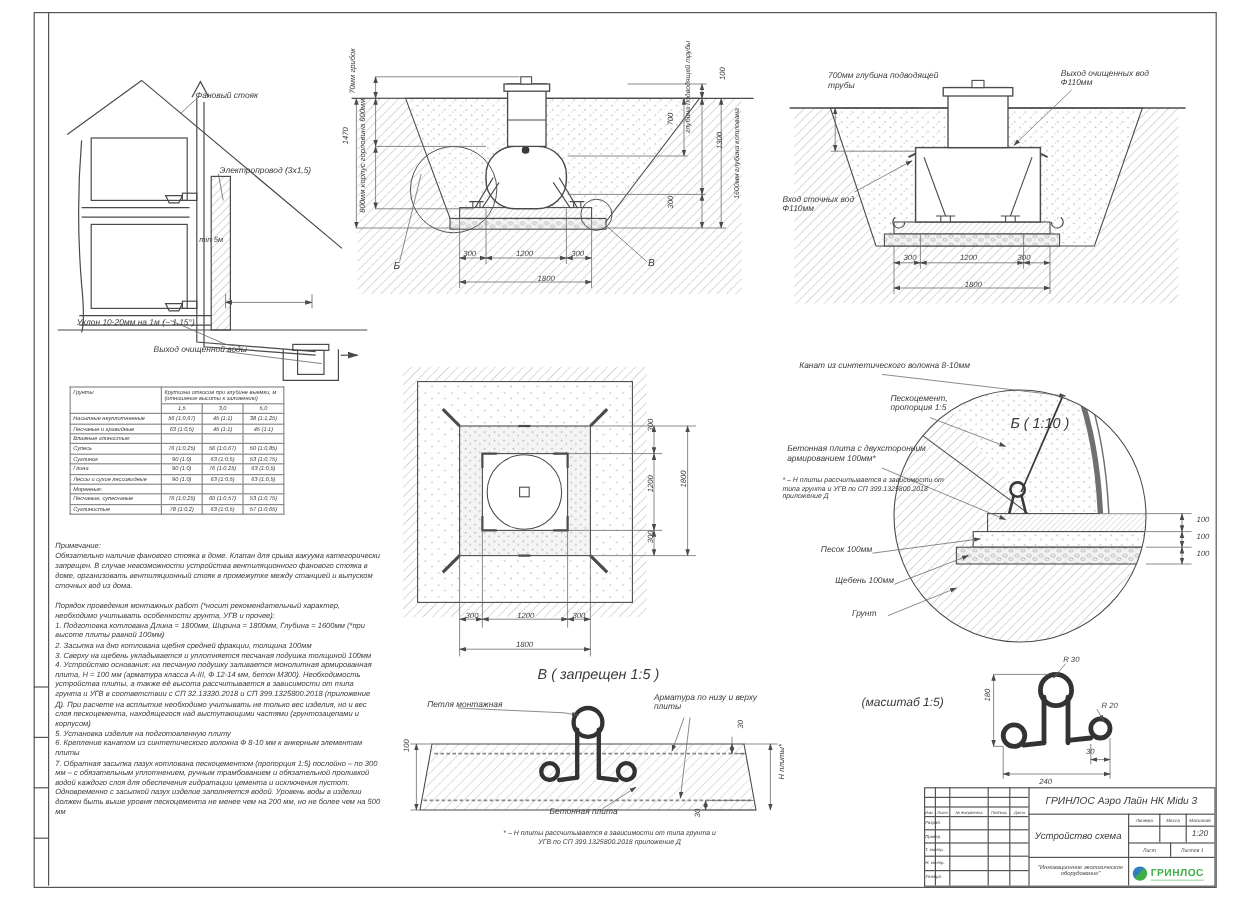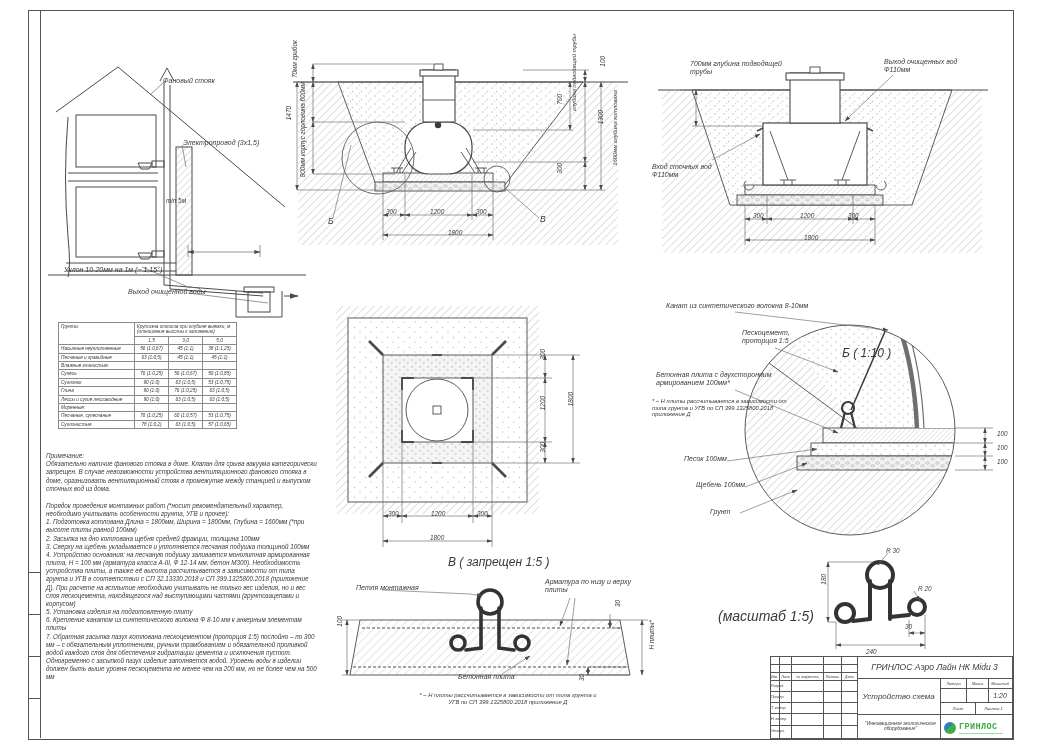--- a/index.html
+++ b/index.html
@@ -13,21 +13,21 @@
   .dim{font-size:6.4px;}
   .vert{writing-mode:vertical-rl;transform:rotate(180deg);}
   .big{font-size:12px;}
   .note{position:absolute;font-style:italic;font-size:6.3px;line-height:1.3;color:#3a3a3a;}
   table.soils{position:absolute;left:58px;top:322px;width:178px;border-collapse:collapse;
       font-style:italic;font-size:4.7px;line-height:1.15;color:#3a3a3a;table-layout:fixed;}
   table.soils td,table.soils th{border:0.5px solid #8a8a8a;padding:1px 2px;font-weight:normal;text-align:left;vertical-align:top;}
   table.soils td.c{text-align:center;}
   .tbcell{position:absolute;font-style:italic;color:#3a3a3a;display:flex;align-items:center;justify-content:center;text-align:center;}
   svg{position:absolute;overflow:visible;}
-  .brand{font-style:normal;font-weight:bold;color:#3fae49;font-family:Liberation Mono, monospace;}
+  .brand{font-style:normal;font-weight:bold;color:#3fae49;}
 </style>
 </head>
 <body>
 
 <div class="sheet">
 
   <div class="frame" style="left:28px;top:10px;width:984px;height:728px;"></div>
   <div class="line" style="left:40px;top:10px;width:1px;height:728px;"></div>
   <div class="line" style="left:28px;top:572px;width:12px;height:1px;"></div>
   <div class="line" style="left:28px;top:614px;width:12px;height:1px;"></div>
@@ -559,21 +559,21 @@
       <line x1="98" y1="8" x2="88" y2="20" marker-end="url(#kM)"></line>
       <line x1="124" y1="46" x2="130" y2="56" marker-end="url(#kM)"></line>
       <line x1="119" y1="75" x2="119" y2="92"></line>
         <line x1="135" y1="70" x2="135" y2="92"></line>
       <line x1="119" y1="88" x2="135" y2="88" marker-start="url(#kM)" marker-end="url(#kM)"></line>
       <line x1="46" y1="77" x2="46" y2="104"></line>
         <line x1="135" y1="92" x2="135" y2="104"></line>
       <line x1="46" y1="100" x2="135" y2="100" marker-start="url(#kM)" marker-end="url(#kM)"></line>
     </g>
   </svg>
-  <span class="lbl" style="left:718px;top:608px;font-size:14px;text-align:center;">(масштаб 1:5)</span>
+  <span class="lbl" style="left:718px;top:580px;font-size:10px;text-align:center;">(масштаб 1:5)</span>
   <span class="lbl dim" style="left:886px;top:547px;">R 30</span>
   <span class="lbl dim" style="left:918px;top:585px;">R 20</span>
   <span class="lbl dim vert" style="left:820px;top:574px;">180</span>
   <span class="lbl dim" style="left:905px;top:623px;">30</span>
   <span class="lbl dim" style="left:866px;top:648px;">240</span>
 
   <div class="frame" style="left:770px;top:656px;width:241px;height:81px;"></div>
   <div class="line" style="left:857px;top:656px;width:1px;height:82px;"></div>
   <div class="line" style="left:857px;top:678px;width:155px;height:1px;"></div>
   <div class="line" style="left:940px;top:678px;width:1px;height:60px;"></div>

